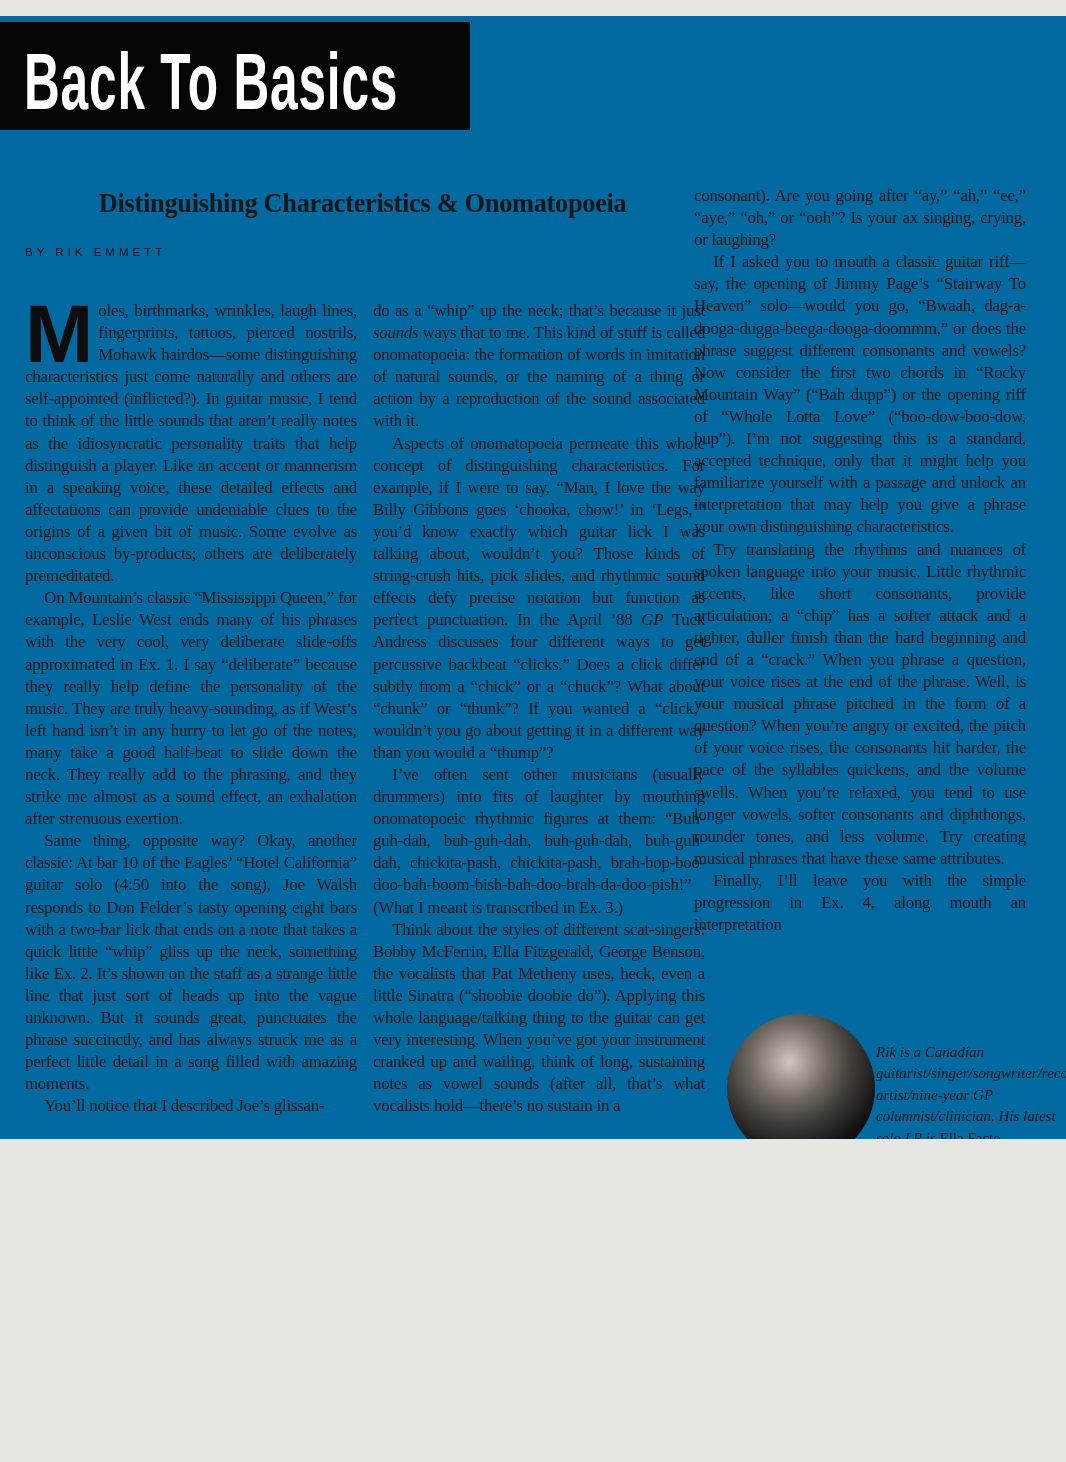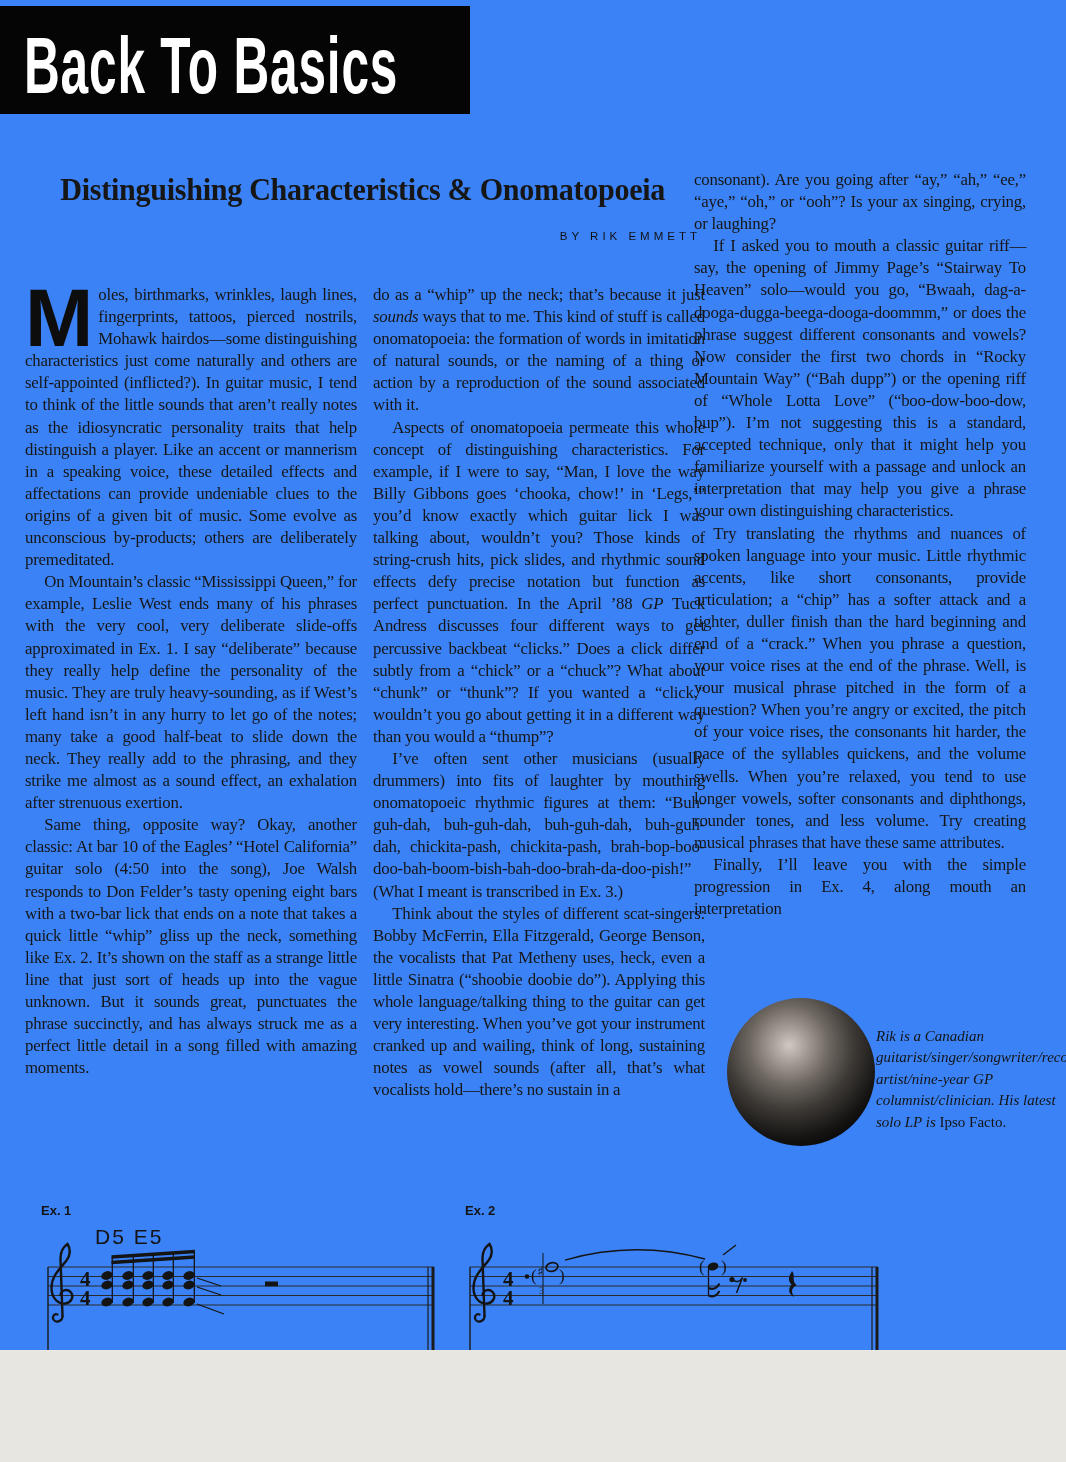--- a/index.html
+++ b/index.html
@@ -1,29 +1,29 @@
 <!DOCTYPE html>
 <html><head>
 <meta charset="utf-8">
 <style>
   html,body{margin:0;padding:0;}
   body{background:#e8e6e1;font-family:"Liberation Serif",serif;}
-  .page{position:relative;width:1066px;height:1350px;background:#3b82f6;overflow:hidden;margin:0 auto;color:#161616;}
+  .page{position:relative;width:1066px;height:1123px;background:#0369a1;overflow:hidden;margin:16px auto;color:#161616;}
 
   
   .masthead{position:absolute;left:0;top:6px;width:470px;height:108px;background:#050505;}
   .masthead-text{position:absolute;left:24px;bottom:8px;color:#ffffff;
     font-family:"Liberation Sans",sans-serif;font-weight:bold;font-size:62px;line-height:1;
     transform:scale(0.80,1.28);transform-origin:left bottom;letter-spacing:1px;white-space:nowrap;}
 
   
   .title{position:absolute;left:25px;top:172px;width:676px;margin:0;text-align:center;
-    font-family:"Liberation Serif",serif;font-weight:bold;font-size:32px;line-height:1.1;white-space:nowrap;}
+    font-family:"Liberation Serif",serif;font-weight:bold;font-size:28px;line-height:1.1;white-space:nowrap;}
   .title .inner{display:inline-block;transform:scaleX(0.94);transform-origin:center;letter-spacing:-0.3px;}
-  .byline{position:absolute;left:25px;top:230px;width:676px;text-align:right;
+  .byline{position:absolute;left:25px;top:230px;width:676px;text-align:left;
     font-family:"Liberation Sans",sans-serif;font-size:11.5px;letter-spacing:4px;color:#111;}
 
   
   .col{position:absolute;width:332px;font-size:16.8px;line-height:22.1px;text-align:justify;
     letter-spacing:-0.2px;color:#161616;}
   .col p{margin:0;}
   .col p.ind{text-indent:1.15em;}
   .col em{}
   .col1{left:25px;top:284px;}
   .col2{left:373px;top:284px;}
@@ -65,36 +65,37 @@
     <div class="masthead-text">Back To Basics</div>
   </header>
 
   <h1 class="title"><span class="inner">Distinguishing Characteristics &amp; Onomatopoeia</span></h1>
   <div class="byline">BY RIK EMMETT</div>
 
   <div class="col col1" id="col-0">
       <p><span class="dropcap">M</span><span>oles, birthmarks, wrinkles, laugh lines, fingerprints, tattoos, pierced nostrils, Mohawk hairdos—some distinguishing characteristics just come naturally and others are self-appointed (inflicted?). In guitar music, I tend to think of the little sounds that aren’t really notes as the idiosyncratic personality traits that help distinguish a player. Like an accent or mannerism in a speaking voice, these detailed effects and affectations can provide undeniable clues to the origins of a given bit of music. Some evolve as unconscious by-products; others are deliberately premeditated.</span></p>
       <p class="ind"><span>On Mountain’s classic “Mississippi Queen,” for example, Leslie West ends many of his phrases with the very cool, very deliberate slide-offs approximated in Ex. 1. I say “deliberate” because they really help define the personality of the music. They are truly heavy-sounding, as if West’s left hand isn’t in any hurry to let go of the notes; many take a good half-beat to slide down the neck. They really add to the phrasing, and they strike me almost as a sound effect, an exhalation after strenuous exertion.</span></p>
       <p class="ind"><span>Same thing, opposite way? Okay, another classic: At bar 10 of the Eagles’ “Hotel California” guitar solo (4:50 into the song), Joe Walsh responds to Don Felder’s tasty opening eight bars with a two-bar lick that ends on a note that takes a quick little “whip” gliss up the neck, something like Ex. 2. It’s shown on the staff as a strange little line that just sort of heads up into the vague unknown. But it sounds great, punctuates the phrase succinctly, and has always struck me as a perfect little detail in a song filled with amazing moments.</span></p>
+      <p class="ind"><span>You’ll notice that I described Joe’s glissan-</span></p>
     </div>
   <div class="col col2" id="col-1">
       <p><span>do as a “whip” up the neck; that’s because it just </span><em>sounds</em><span> ways that to me. This kind of stuff is called onomatopoeia: the formation of words in imitation of natural sounds, or the naming of a thing or action by a reproduction of the sound associated with it.</span></p>
       <p class="ind"><span>Aspects of onomatopoeia permeate this whole concept of distinguishing characteristics. For example, if I were to say, “Man, I love the way Billy Gibbons goes ‘chooka, chow!’ in ‘Legs,’” you’d know exactly which guitar lick I was talking about, wouldn’t you? Those kinds of string-crush hits, pick slides, and rhythmic sound effects defy precise notation but function as perfect punctuation. In the April ’88 </span><em>GP</em><span> Tuck Andress discusses four different ways to get percussive backbeat “clicks.” Does a click differ subtly from a “chick” or a “chuck”? What about “chunk” or “thunk”? If you wanted a “click,” wouldn’t you go about getting it in a different way than you would a “thump”?</span></p>
       <p class="ind"><span>I’ve often sent other musicians (usually drummers) into fits of laughter by mouthing onomatopoeic rhythmic figures at them: “Buh-guh-dah, buh-guh-dah, buh-guh-dah, buh-guh-dah, chickita-pash, chickita-pash, brah-bop-boo-doo-bah-boom-bish-bah-doo-brah-da-doo-pish!” (What I meant is transcribed in Ex. 3.)</span></p>
       <p class="ind"><span>Think about the styles of different scat-singers: Bobby McFerrin, Ella Fitzgerald, George Benson, the vocalists that Pat Metheny uses, heck, even a little Sinatra (“shoobie doobie do”). Applying this whole language/talking thing to the guitar can get very interesting. When you’ve got your instrument cranked up and wailing, think of long, sustaining notes as vowel sounds (after all, that’s what vocalists hold—there’s no sustain in a</span></p>
     </div>
   <div class="col col3" id="col-2">
       <p><span>consonant). Are you going after “ay,” “ah,” “ee,” “aye,” “oh,” or “ooh”? Is your ax singing, crying, or laughing?</span></p>
       <p class="ind"><span>If I asked you to mouth a classic guitar riff—say, the opening of Jimmy Page’s “Stairway To Heaven” solo—would you go, “Bwaah, dag-a-dooga-dugga-beega-dooga-doommm,” or does the phrase suggest different consonants and vowels? Now consider the first two chords in “Rocky Mountain Way” (“Bah dupp”) or the opening riff of “Whole Lotta Love” (“boo-dow-boo-dow, bup”). I’m not suggesting this is a standard, accepted technique, only that it might help you familiarize yourself with a passage and unlock an interpretation that may help you give a phrase your own distinguishing characteristics.</span></p>
       <p class="ind"><span>Try translating the rhythms and nuances of spoken language into your music. Little rhythmic accents, like short consonants, provide articulation; a “chip” has a softer attack and a tighter, duller finish than the hard beginning and end of a “crack.” When you phrase a question, your voice rises at the end of the phrase. Well, is your musical phrase pitched in the form of a question? When you’re angry or excited, the pitch of your voice rises, the consonants hit harder, the pace of the syllables quickens, and the volume swells. When you’re relaxed, you tend to use longer vowels, softer consonants and diphthongs, rounder tones, and less volume. Try creating musical phrases that have these same attributes.</span></p>
       <p class="ind"><span>Finally, I’ll leave you with the simple progression in Ex. 4, along mouth an interpretation</span></p>
     </div>
 
   <div class="author-photo"></div>
-  <div class="bio" id="bio"><span class="it">Rik is a Canadian guitarist/singer/songwriter/recording artist/nine-year GP columnist/clinician. His latest solo LP is </span><span class="rm">Ipso Facto.</span></div>
+  <div class="bio" id="bio"><span class="it">Rik is a Canadian guitarist/singer/songwriter/recording artist/nine-year GP columnist/clinician. His latest solo LP is </span><span class="rm">Ella Facto.</span></div>
 
   <figure class="fig fig-ex1" style="margin:0">
     <svg width="420" height="262" viewBox="0 0 420 262">
       <text class="ex-label" x="16" y="15">Ex. 1</text>
       <text class="chord-label" x="70" y="44">D5 E5</text>
 
       <g>
         <line class="staffline" x1="23" y1="67" x2="409" y2="67"></line>
         <line class="staffline" x1="23" y1="76.5" x2="409" y2="76.5"></line>
         <line class="staffline" x1="23" y1="86" x2="409" y2="86"></line>

